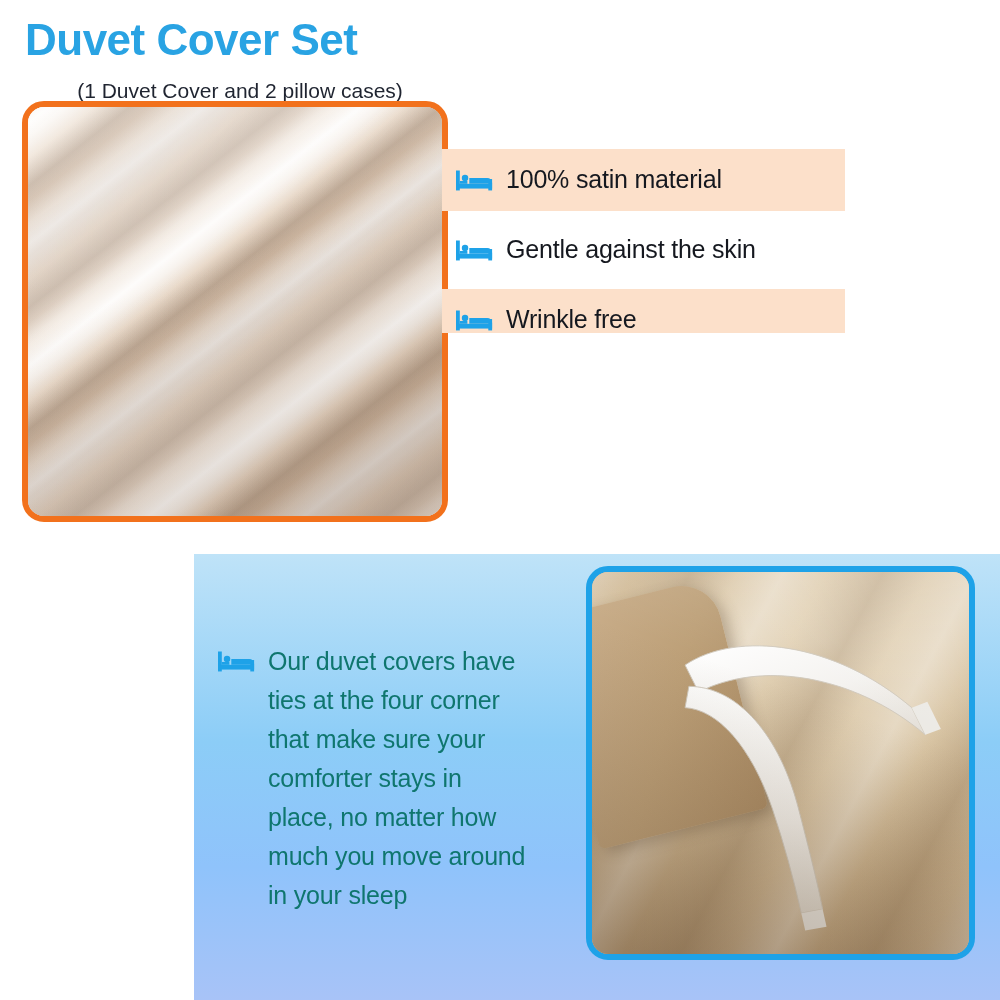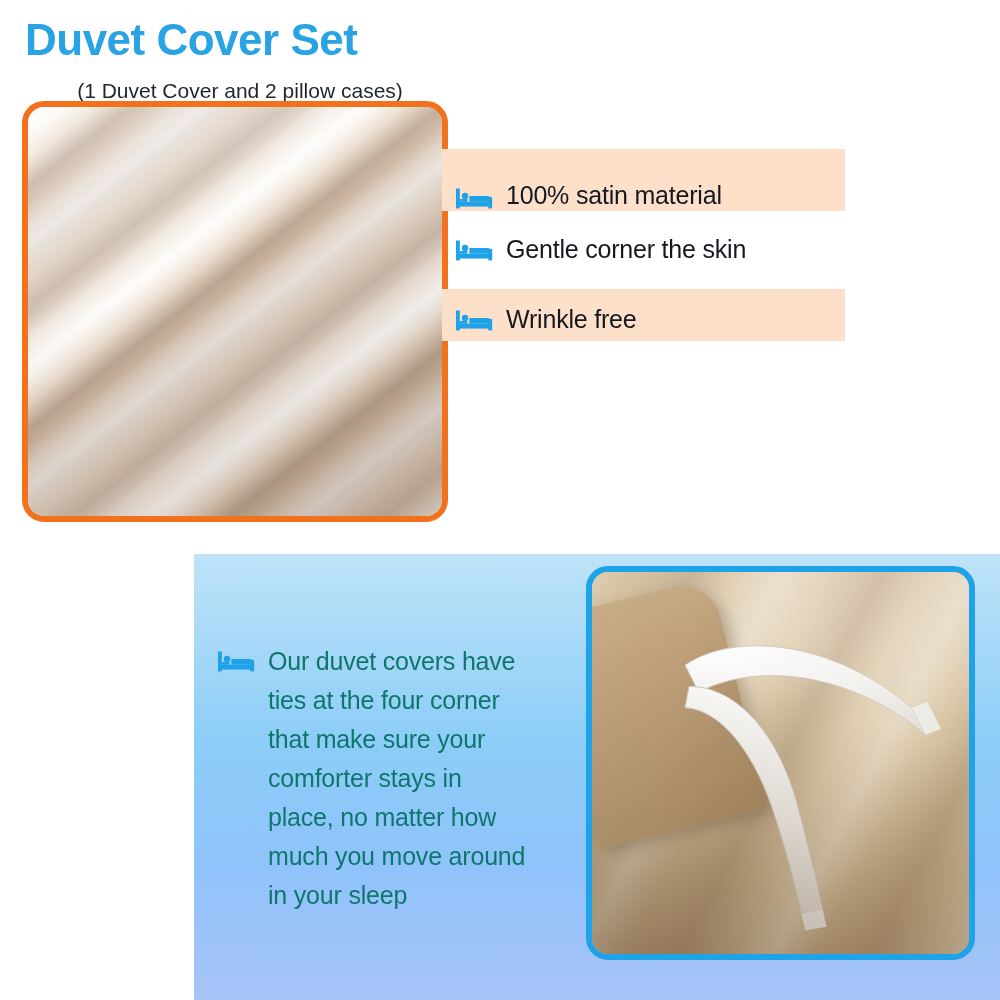--- a/index.html
+++ b/index.html
@@ -147,21 +147,21 @@
     <div class="satin-inner">
       <div class="satin-base"></div>
       <div class="satin-folds"></div>
       <div class="satin-folds2"></div>
       <div class="satin-shade"></div>
     </div>
   </div>
 
   <div class="divider-gap"></div>
 
-  <div class="feature-row band" id="feat-0" style="top:149px;width:403px;height:62px;padding:14px 0 0 14px;align-items:flex-end;">
+  <div class="feature-row band" id="feat-0" style="top:149px;width:403px;height:62px;padding:14px 0 0 14px;">
     <span class="feat-icon">
       <svg viewBox="0 0 40 26" xmlns="http://www.w3.org/2000/svg" aria-hidden="true">
         <rect x="0" y="3" width="4" height="21" fill="#1ea2e8"></rect>
         <rect x="34" y="12" width="4" height="12" fill="#1ea2e8"></rect>
         <rect x="3" y="17" width="35" height="5" fill="#1ea2e8"></rect>
         <path d="M14 11h19a5 5 0 0 1 5 5v1H14z" fill="#1ea2e8"></path>
         <circle cx="9.5" cy="11" r="3.4" fill="#1ea2e8"></circle>
         <path d="M4 14h8v3H4z" fill="#1ea2e8"></path>
       </svg>
     </span>
@@ -172,24 +172,24 @@
     <span class="feat-icon">
       <svg viewBox="0 0 40 26" xmlns="http://www.w3.org/2000/svg" aria-hidden="true">
         <rect x="0" y="3" width="4" height="21" fill="#1ea2e8"></rect>
         <rect x="34" y="12" width="4" height="12" fill="#1ea2e8"></rect>
         <rect x="3" y="17" width="35" height="5" fill="#1ea2e8"></rect>
         <path d="M14 11h19a5 5 0 0 1 5 5v1H14z" fill="#1ea2e8"></path>
         <circle cx="9.5" cy="11" r="3.4" fill="#1ea2e8"></circle>
         <path d="M4 14h8v3H4z" fill="#1ea2e8"></path>
       </svg>
     </span>
-    <span class="feat-text">Gentle corner the skin</span>
-  </div>
-
-  <div class="feature-row band" id="feat-2" style="top:289px;width:403px;height:52px;padding:14px 0 0 14px;">
+    <span class="feat-text">Gentle against the skin</span>
+  </div>
+
+  <div class="feature-row band" id="feat-2" style="top:289px;width:403px;height:44px;padding:14px 0 0 14px;">
     <span class="feat-icon">
       <svg viewBox="0 0 40 26" xmlns="http://www.w3.org/2000/svg" aria-hidden="true">
         <rect x="0" y="3" width="4" height="21" fill="#1ea2e8"></rect>
         <rect x="34" y="12" width="4" height="12" fill="#1ea2e8"></rect>
         <rect x="3" y="17" width="35" height="5" fill="#1ea2e8"></rect>
         <path d="M14 11h19a5 5 0 0 1 5 5v1H14z" fill="#1ea2e8"></path>
         <circle cx="9.5" cy="11" r="3.4" fill="#1ea2e8"></circle>
         <path d="M4 14h8v3H4z" fill="#1ea2e8"></path>
       </svg>
     </span>

